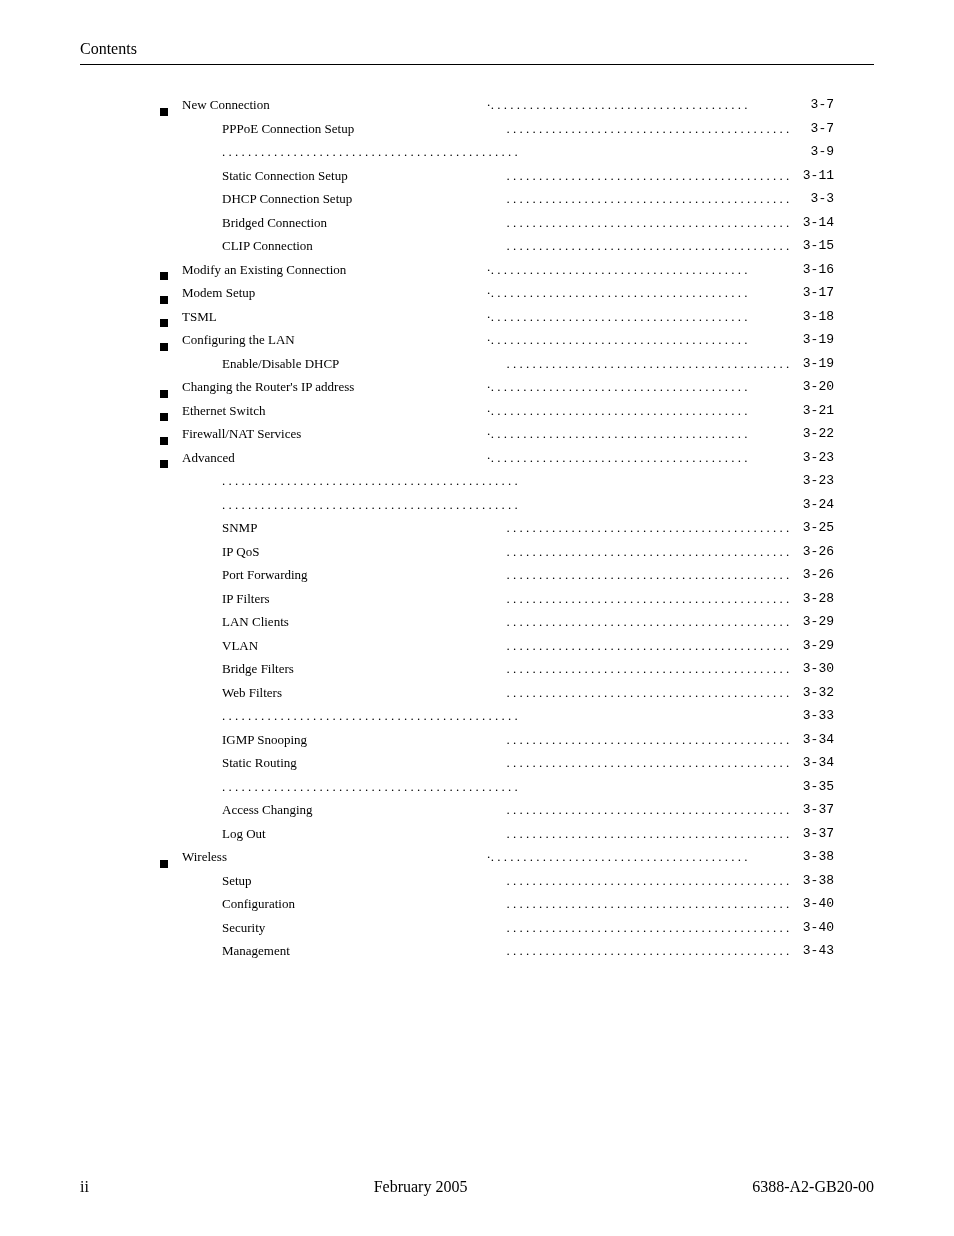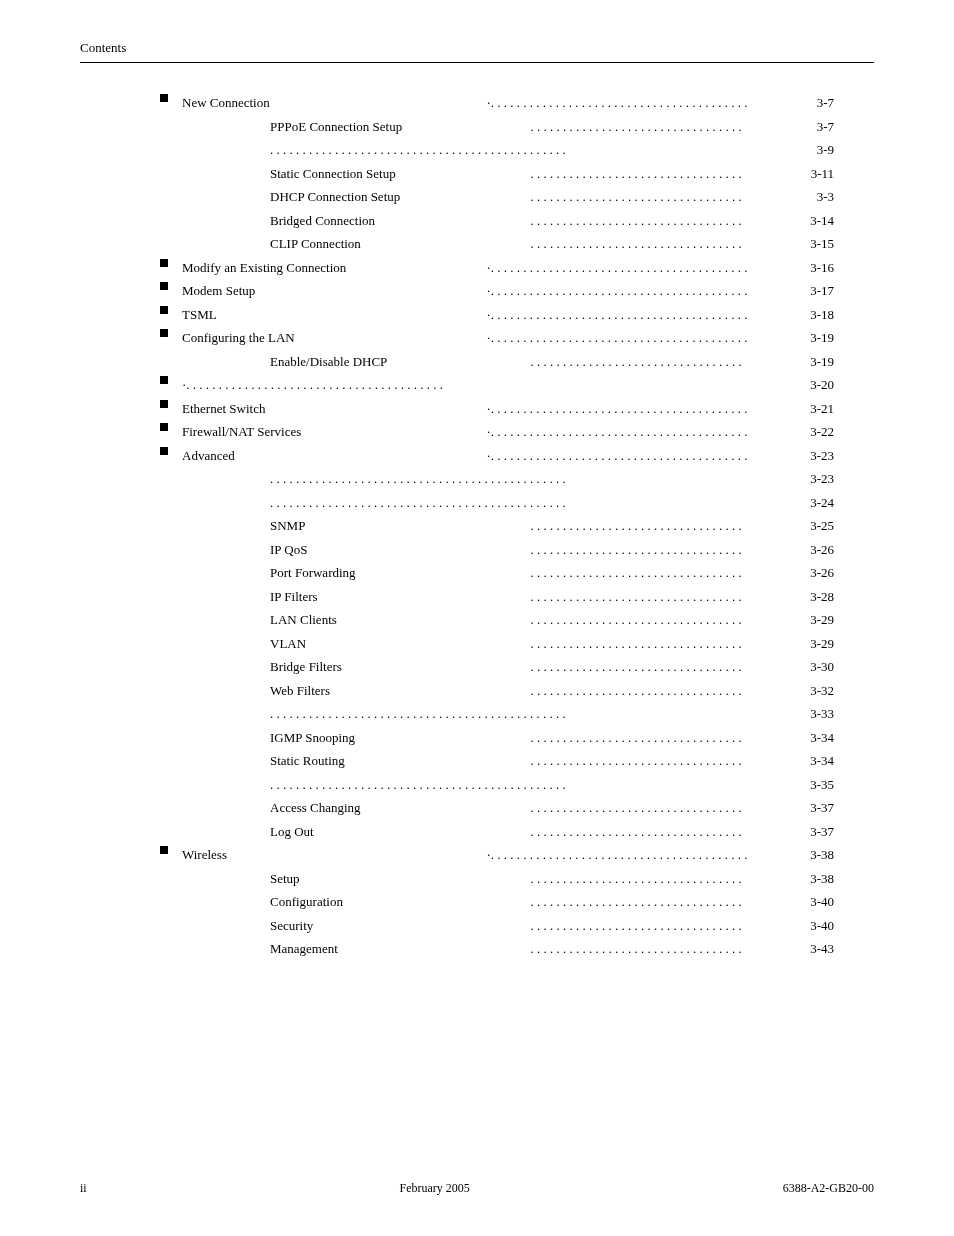--- a/index.html
+++ b/index.html
@@ -27,55 +27,54 @@
 
     .header {
       border-bottom: 1px solid #000;
       padding-bottom: 6px;
       margin-bottom: 30px;
       display: flex;
       align-items: center;
     }
 
     .header-title {
-      font-size: 13px;
+      font-size: 16px;
       color: #000;
     }
 
     .footer {
       position: absolute;
       bottom: 40px;
       left: 80px;
       right: 80px;
       display: flex;
       justify-content: space-between;
       align-items: center;
-      font-size: 12px;
+      font-size: 16px;
     }
 
     .toc-container {
       padding-left: 80px;
       padding-right: 40px;
     }
 
     .toc-item {
       display: flex;
-      align-items: flex-start;
+      align-items: flex-end;
       margin-bottom: 4px;
       font-size: 13px;
       line-height: 1.5;
     }
 
     .toc-item.level1 {
       margin-left: 0;
     }
 
     .toc-item.level2 {
       margin-left: 40px;
-      gap: 48px;
     }
 
     .bullet {
       display: inline-block;
       width: 8px;
       height: 8px;
       background: #000;
       margin-right: 14px;
       flex-shrink: 0;
       position: relative;
@@ -97,20 +96,21 @@
       overflow: hidden;
       white-space: nowrap;
       letter-spacing: 0px;
     }
 
     .toc-page {
       margin-left: 8px;
       text-align: right;
       min-width: 35px;
       flex-shrink: 0;
+      font-family: Liberation Mono, monospace;
     }
   </style>
 </head>
 <body>
 
 <div class="page">
   <div class="header">
     <span class="header-title">Contents</span>
   </div>
 
@@ -181,20 +181,21 @@
         <span class="toc-page">3-19</span>
       </div>
       <div class="toc-item level2">
         <span class="bullet-placeholder"></span>
         <span class="toc-label">Enable/Disable DHCP</span>
         <span class="toc-dots"> . . . . . . . . . . . . . . . . . . . . . . . . . . . . . . . . . . . . . . . . . . . . . .</span>
         <span class="toc-page">3-19</span>
       </div>
       <div class="toc-item level1">
         <span class="bullet"></span>
+        <span class="toc-label">Changing the Router's IP address</span>
         <span class="toc-dots"> ·. . . . . . . . . . . . . . . . . . . . . . . . . . . . . . . . . . . . . . . .</span>
         <span class="toc-page">3-20</span>
       </div>
       <div class="toc-item level1">
         <span class="bullet"></span>
         <span class="toc-label">Ethernet Switch</span>
         <span class="toc-dots"> ·. . . . . . . . . . . . . . . . . . . . . . . . . . . . . . . . . . . . . . . .</span>
         <span class="toc-page">3-21</span>
       </div>
       <div class="toc-item level1">

